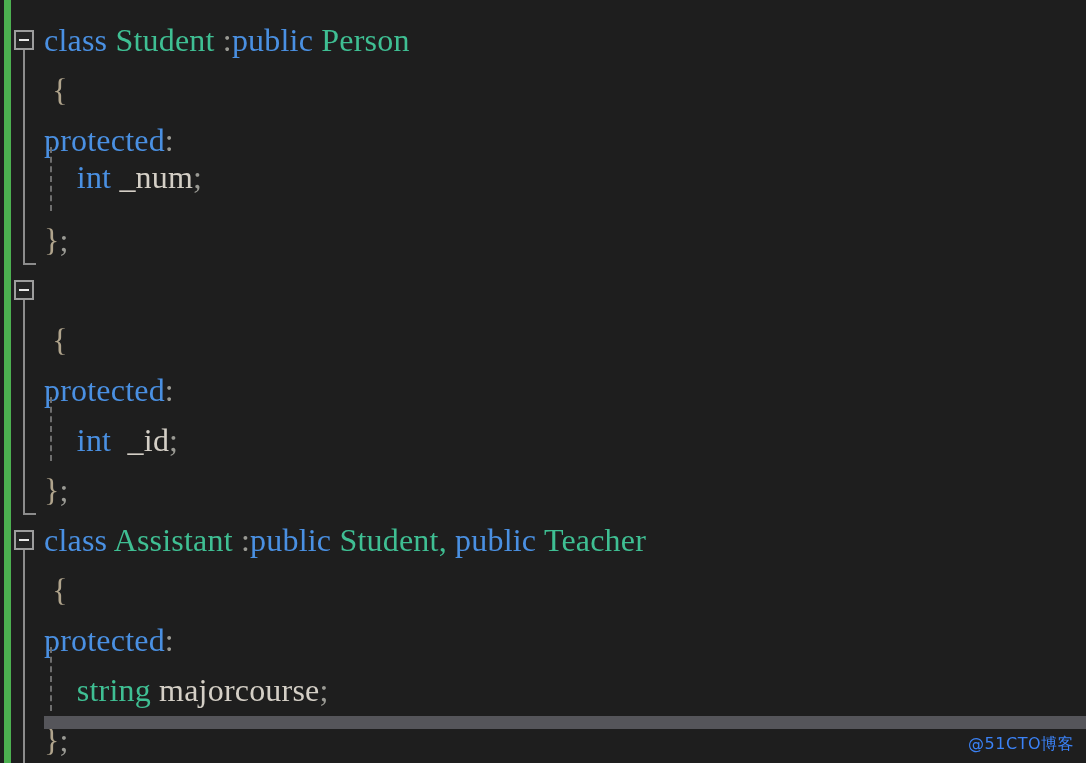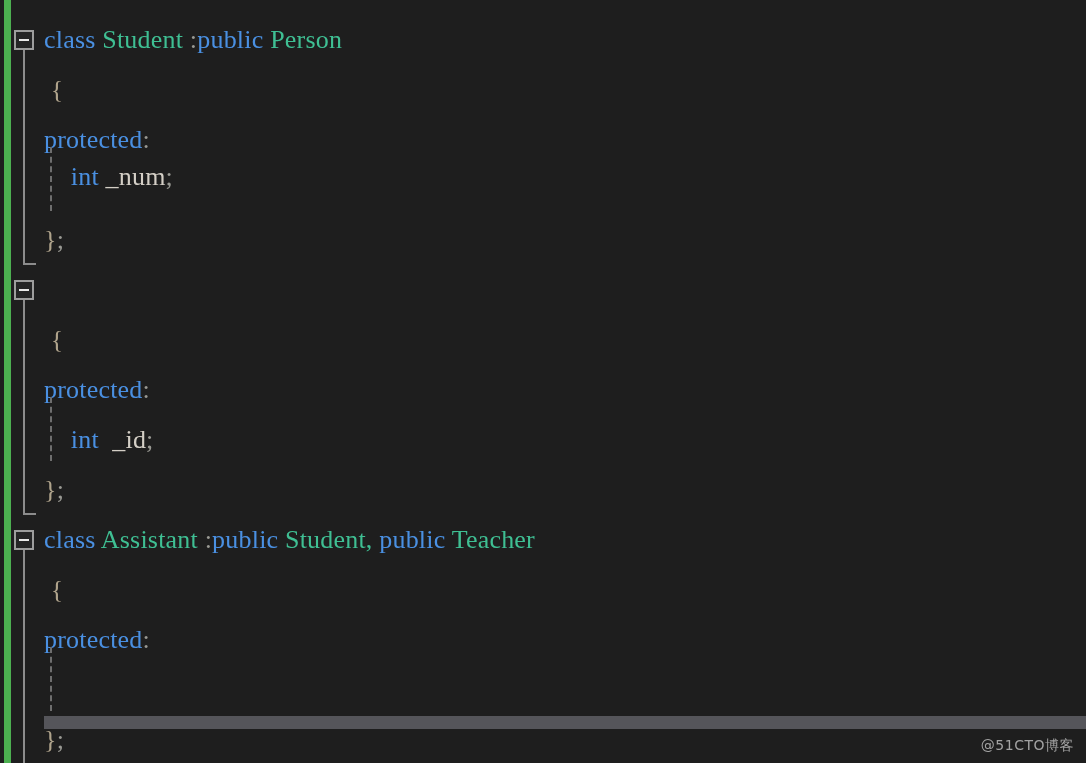--- a/index.html
+++ b/index.html
@@ -36,21 +36,21 @@
     width: 1086px;
     height: 763px;
   }
 
   .line {
     position: absolute;
     left: 0;
     width: 1086px;
     height: 50px;
     white-space: pre;
-    font-size: 26px;
+    font-size: 32px;
     line-height: 50px;
     letter-spacing: 0.2px;
   }
 
   .line .code {
     position: absolute;
     left: 44px;
     top: 0;
     white-space: pre;
   }
@@ -128,22 +128,22 @@
     height: 13px;
     background: #55555a;
   }
 
   
   .watermark {
     position: absolute;
     right: 12px;
     bottom: 8px;
     font-family: "DejaVu Sans", "Liberation Sans", sans-serif;
-    font-size: 14px;
-    color: #a3a3a3;
+    font-size: 16px;
+    color: #3b82f6;
     letter-spacing: 0.5px;
     z-index: 9;
   }
 </style>
 </head>
 <body>
 
 <div id="editor">
 
   <div class="change-bar"></div>
@@ -154,20 +154,21 @@
       <div class="line" style="top: 115px;"><span class="code"><span class="tok-kw">protected</span><span class="tok-punct">:</span></span></div>
       <div class="line" style="top: 152px;"><span class="code"><span class="tok-ident">    </span><span class="tok-kw">int</span><span class="tok-ident"> </span><span class="tok-ident">_num</span><span class="tok-punct">;</span></span></div>
       <div class="line" style="top: 215px;"><span class="code"><span class="tok-brace">}</span><span class="tok-punct">;</span></span></div>
       <div class="line" style="top: 315px;"><span class="code"><span class="tok-ident"> </span><span class="tok-brace">{</span></span></div>
       <div class="line" style="top: 365px;"><span class="code"><span class="tok-kw">protected</span><span class="tok-punct">:</span></span></div>
       <div class="line" style="top: 415px; padding-left: 16px;"><span class="code"><span class="tok-ident">    </span><span class="tok-kw">int</span><span class="tok-ident">  </span><span class="tok-ident">_id</span><span class="tok-punct">;</span></span></div>
       <div class="line" style="top: 465px;"><span class="code"><span class="tok-brace">}</span><span class="tok-punct">;</span></span></div>
       <div class="line" style="top: 515px;"><span class="code"><span class="tok-kw">class</span><span class="tok-ident"> </span><span class="tok-type">Assistant</span><span class="tok-ident"> </span><span class="tok-punct">:</span><span class="tok-kw">public</span><span class="tok-ident"> </span><span class="tok-type">Student</span><span class="tok-comma">,</span><span class="tok-ident"> </span><span class="tok-kw">public</span><span class="tok-ident"> </span><span class="tok-type">Teacher</span></span></div>
       <div class="line" style="top: 565px;"><span class="code"><span class="tok-ident"> </span><span class="tok-brace">{</span></span></div>
       <div class="line" style="top: 615px;"><span class="code"><span class="tok-kw">protected</span><span class="tok-punct">:</span></span></div>
+      <div class="line" style="top: 665px;"><span class="code"><span class="tok-ident">    </span><span class="tok-type">string</span><span class="tok-ident"> </span><span class="tok-ident">majorcourse</span><span class="tok-punct">;</span></span></div>
       <div class="line" style="top: 715px;"><span class="code"><span class="tok-brace">}</span><span class="tok-punct">;</span></span></div>
       <div class="fold-box" style="top: 30px;"></div>
       <div class="fold-line" style="top: 50px; height: 213px;"></div>
       <div class="fold-foot" style="top: 263px;"></div>
       <div class="fold-box" style="top: 280px;"></div>
       <div class="fold-line" style="top: 300px; height: 213px;"></div>
       <div class="fold-foot" style="top: 513px;"></div>
       <div class="fold-box" style="top: 530px;"></div>
       <div class="fold-line" style="top: 550px; height: 213px;"></div>
       <div class="indent-guide" style="top: 147px; height: 64px;"></div>

